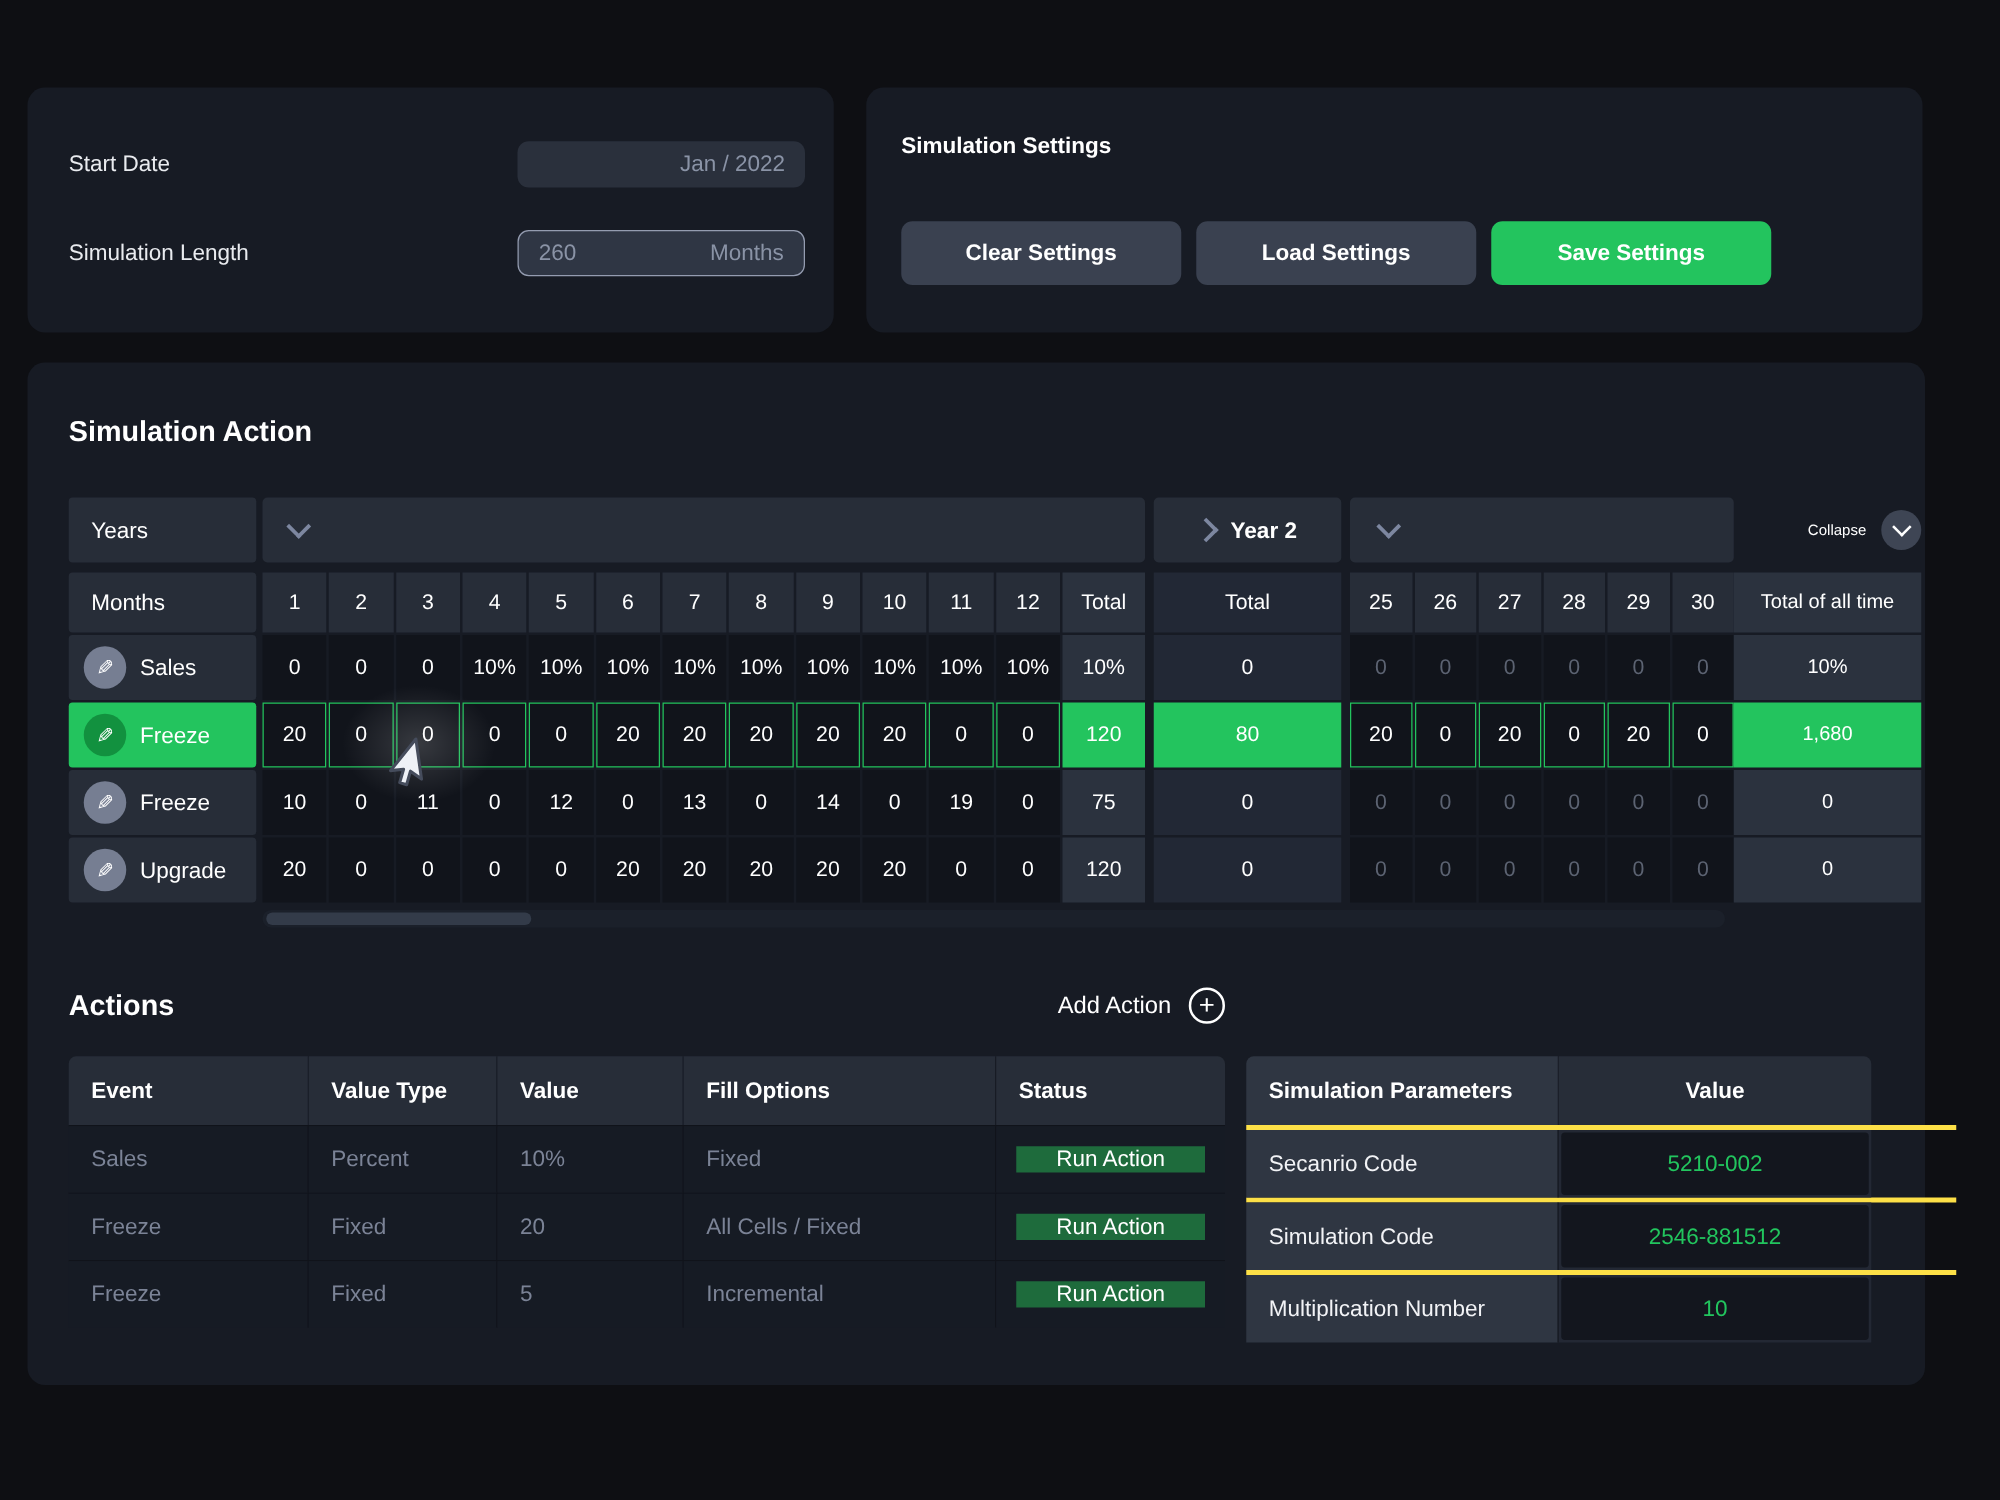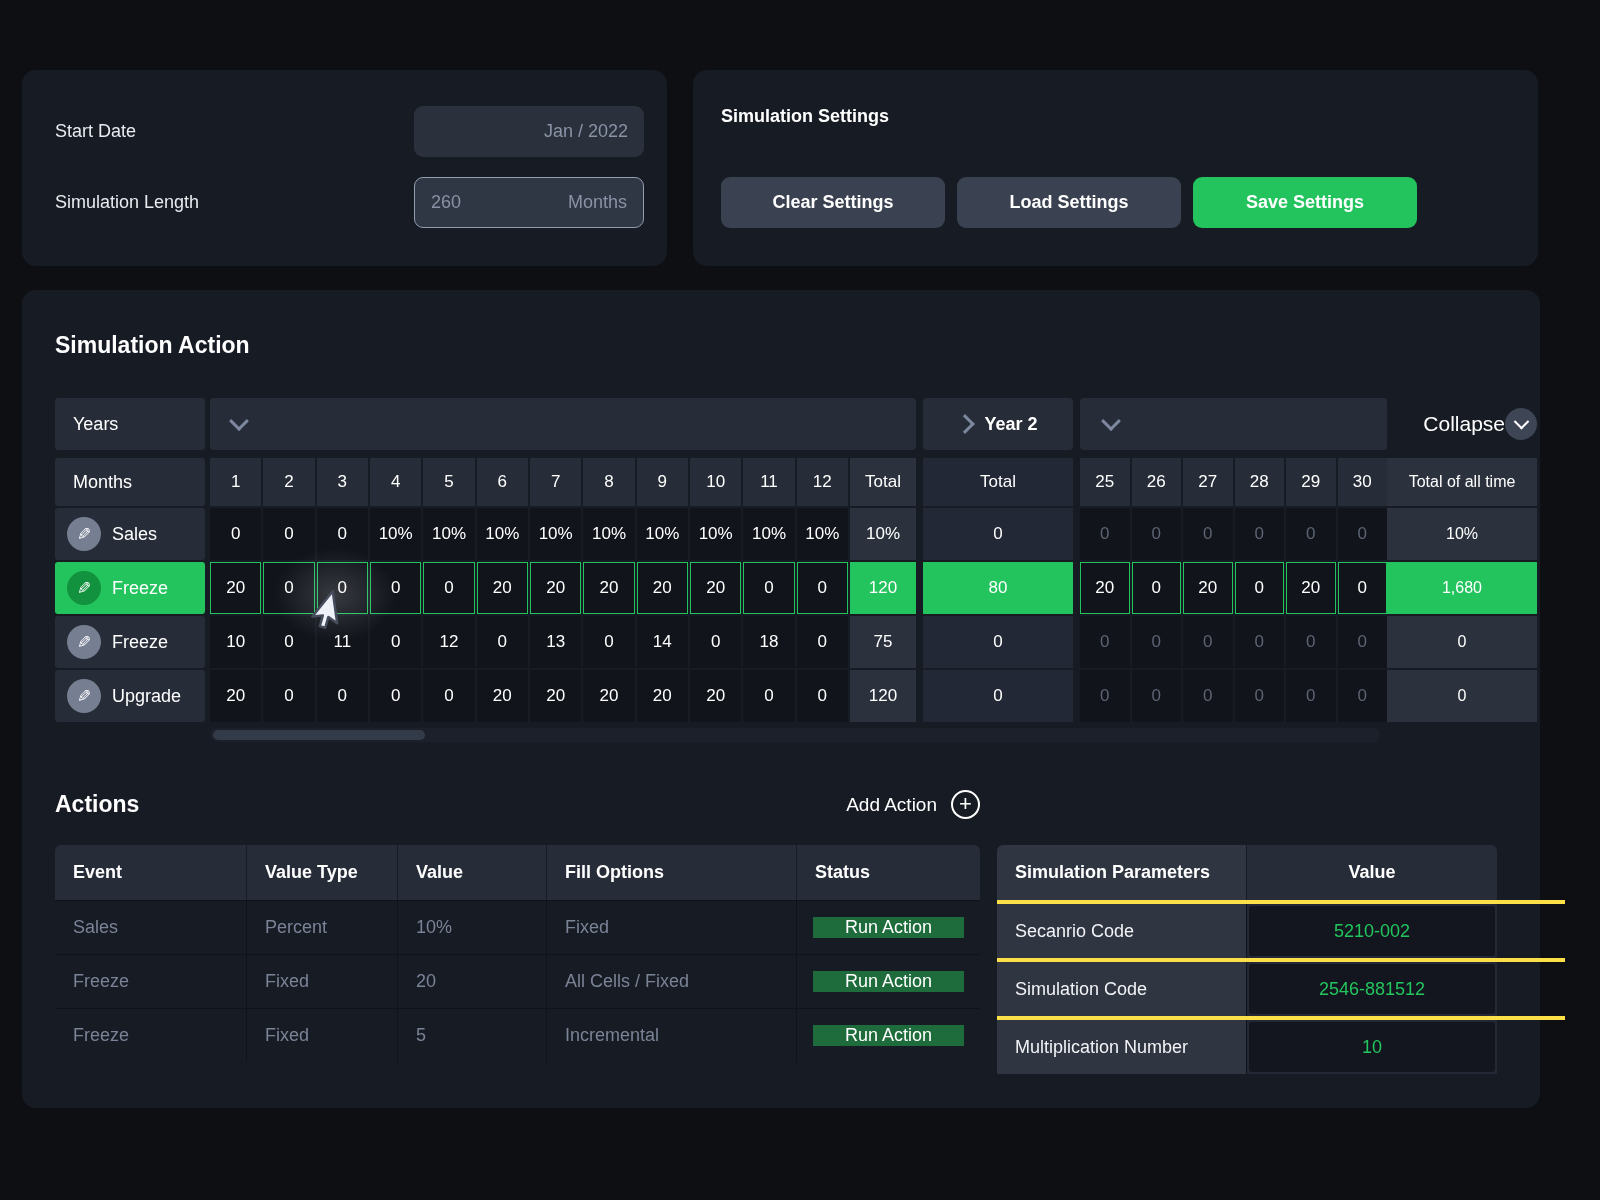--- a/index.html
+++ b/index.html
@@ -7,21 +7,21 @@
     width:1600px;height:1200px;position:relative;overflow:hidden;
     background:#0e0f13;color:#fff;
     font-family:"Liberation Sans",sans-serif;
   }
   .card{position:absolute;background:#171b24;border-radius:14px}
 
   
   #card-general{left:22px;top:70px;width:645px;height:196px;padding:0}
   .form-row{position:absolute;left:33px;right:23px;height:51px;display:flex;align-items:center;justify-content:space-between}
   .form-label{font-size:18px;color:#e9ebef}
-  .input{width:230px;height:51px;background:#2a303c;border-radius:9px;display:flex;align-items:center;color:#8a93a6;font-size:18px;box-sizing:border-box}
+  .input{width:230px;height:37px;background:#2a303c;border-radius:9px;display:flex;align-items:center;color:#8a93a6;font-size:18px;box-sizing:border-box}
   .input.right{justify-content:flex-end;padding-right:16px}
   .input.focus{background:#2f3644;border:1px solid #949cb0;justify-content:space-between;padding:0 16px}
 
   
   #card-simsettings{left:693px;top:70px;width:845px;height:196px}
   .card-title{font-size:18px;font-weight:700;color:#fff}
   #card-simsettings .card-title{position:absolute;left:28px;top:36px}
   .btnrow{position:absolute;left:28px;top:107px;display:flex;gap:12px}
   .btn{width:224px;height:51px;border-radius:9px;display:flex;align-items:center;justify-content:center;font-size:18px;font-weight:600;color:#fff;cursor:pointer}
   .btn.slate{background:#3a4150}
@@ -61,21 +61,21 @@
   .sel .pc{background:#12913f}
 
   
   .hdr{display:flex;margin-bottom:8px}
   .hdr .lcell{height:52px}
   .hblk{background:#272d38;border-radius:4px;height:52px;display:flex;align-items:center;position:relative;flex:none;box-sizing:border-box}
   .hblk.b1{width:706px;margin-right:7px}
   .hblk.b2{width:150px;margin-right:7px;justify-content:center;gap:12px}
   .hblk.b3{width:307px}
   .hblk .center-label{position:absolute;left:0;right:0;text-align:center;font-size:18px;font-weight:600}
-  .collapse-zone{width:150px;display:flex;align-items:center;justify-content:flex-end;flex:none;font-size:21px}
+  .collapse-zone{width:150px;display:flex;align-items:center;justify-content:flex-end;gap:12px;flex:none;font-size:12px}
   .chv{width:11px;height:11px;border-right:3px solid #7d87a0;border-bottom:3px solid #7d87a0;flex:none}
   .chv.down{transform:rotate(45deg) translate(-2px,-2px)}
   .chv.right{transform:rotate(-45deg)}
   .hblk.b1 .chv{margin-left:22px}
   .hblk.b3 .chv{margin-left:24px}
   .circle-btn{width:32px;height:32px;border-radius:50%;background:#3e4554;display:flex;align-items:center;justify-content:center;cursor:pointer}
   .circle-btn .chv{width:9px;height:9px;border-color:#fff;border-width:2.5px}
   .yr2-label{font-size:18px;font-weight:600}
 
   
@@ -278,21 +278,21 @@
             <div class="cell dcell">10</div>
             <div class="cell dcell">0</div>
             <div class="cell dcell">11</div>
             <div class="cell dcell">0</div>
             <div class="cell dcell">12</div>
             <div class="cell dcell">0</div>
             <div class="cell dcell">13</div>
             <div class="cell dcell">0</div>
             <div class="cell dcell">14</div>
             <div class="cell dcell">0</div>
-            <div class="cell dcell">18</div>
+            <div class="cell dcell">19</div>
             <div class="cell dcell">0</div>
           </div>
           <div class="cell tot">75</div>
           <div class="cell y2tot">0</div>
           <div class="ygrid y3">
             <div class="cell dcell dim">0</div>
             <div class="cell dcell dim">0</div>
             <div class="cell dcell dim">0</div>
             <div class="cell dcell dim">0</div>
             <div class="cell dcell dim">0</div>

